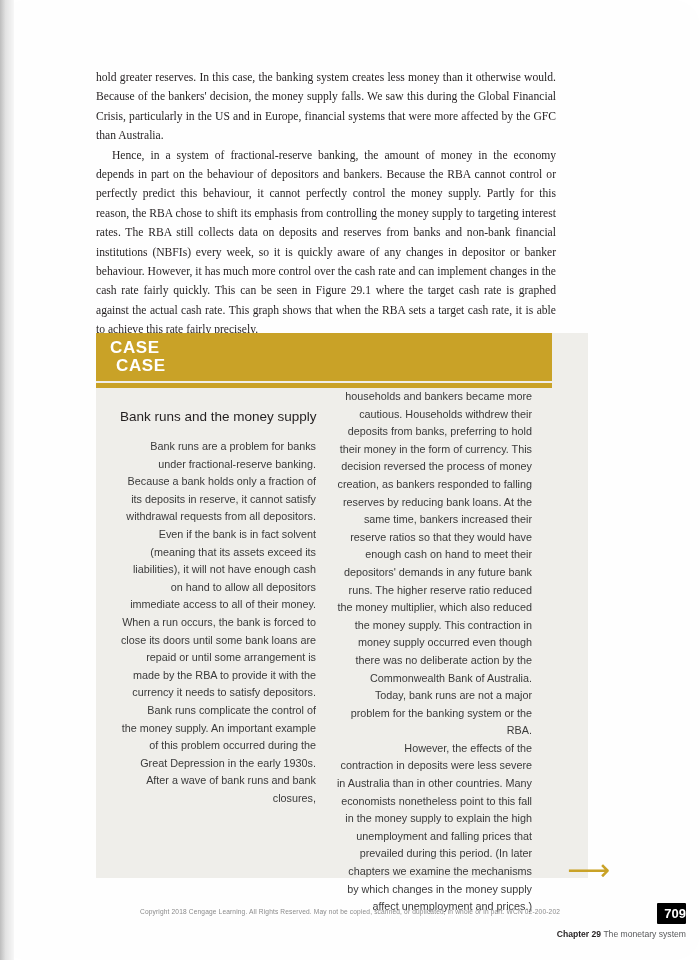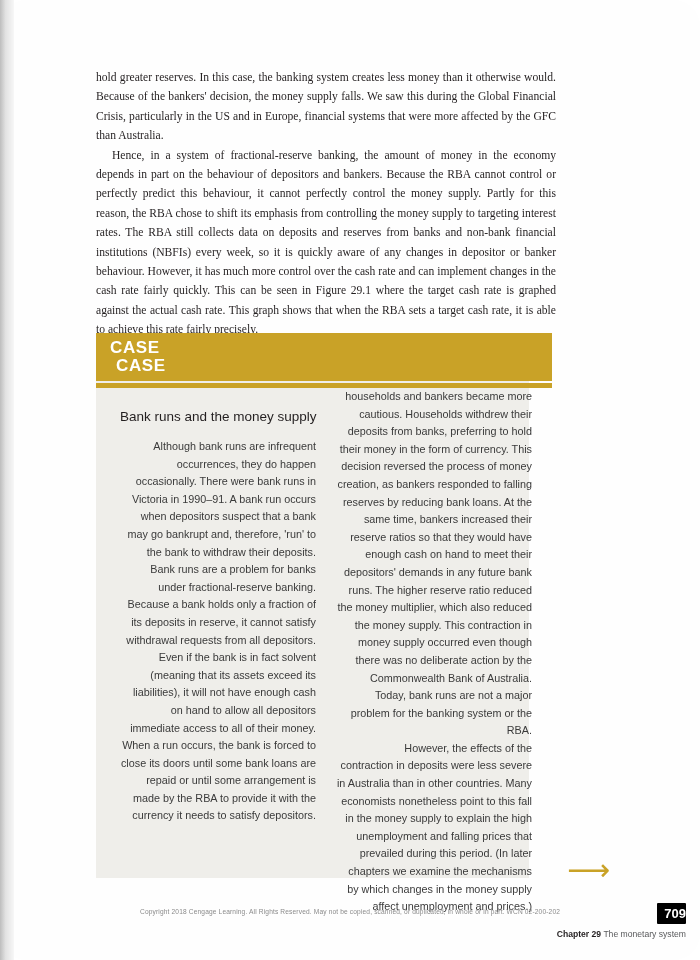--- a/index.html
+++ b/index.html
@@ -47,21 +47,21 @@
   }
   p.body-text + p.body-text {
     text-indent: 16px;
   }
 
   
   .case-box {
     position: absolute;
     left: 96px;
     top: 333px;
-    width: 433px;
+    width: 492px;
     height: 545px;
     background: #efeeea;
   }
   .case-header {
     position: absolute;
     left: 0; top: 0;
     width: 456px;
     height: 48px;
     background: #c9a227;
   }
@@ -183,22 +183,22 @@
         <span>CASE</span>
         <span class="l2">CASE</span>
       </div>
     </div>
     <div class="case-header-rule"></div>
 
     <div class="case-inner">
       <div class="case-title">Bank runs and the money supply</div>
 
       <div class="col left">
-        <p>Although bank runs are infrequent occurrences, they do happen occasionally. There were bank runs in Victoria in 1990–91. A bank run occurs when depositors suspect that a bank may go bankrupt and, therefore, 'run' to the bank to withdraw their deposits.</p>
         <p>Bank runs are a problem for banks under fractional-reserve banking. Because a bank holds only a fraction of its deposits in reserve, it cannot satisfy withdrawal requests from all depositors. Even if the bank is in fact solvent (meaning that its assets exceed its liabilities), it will not have enough cash on hand to allow all depositors immediate access to all of their money. When a run occurs, the bank is forced to close its doors until some bank loans are repaid or until some arrangement is made by the RBA to provide it with the currency it needs to satisfy depositors.</p>
+        <p>Bank runs complicate the control of the money supply. An important example of this problem occurred during the Great Depression in the early 1930s. After a wave of bank runs and bank closures,</p>
       </div>
 
       <div class="col right">
         <p>households and bankers became more cautious. Households withdrew their deposits from banks, preferring to hold their money in the form of currency. This decision reversed the process of money creation, as bankers responded to falling reserves by reducing bank loans. At the same time, bankers increased their reserve ratios so that they would have enough cash on hand to meet their depositors' demands in any future bank runs. The higher reserve ratio reduced the money multiplier, which also reduced the money supply. This contraction in money supply occurred even though there was no deliberate action by the Commonwealth Bank of Australia.</p>
         <p>Today, bank runs are not a major problem for the banking system or the RBA.</p>
         <p>However, the effects of the contraction in deposits were less severe in Australia than in other countries. Many economists nonetheless point to this fall in the money supply to explain the high unemployment and falling prices that prevailed during this period. (In later chapters we examine the mechanisms by which changes in the money supply affect unemployment and prices.)</p>
       </div>
     </div>
   </div>
 

